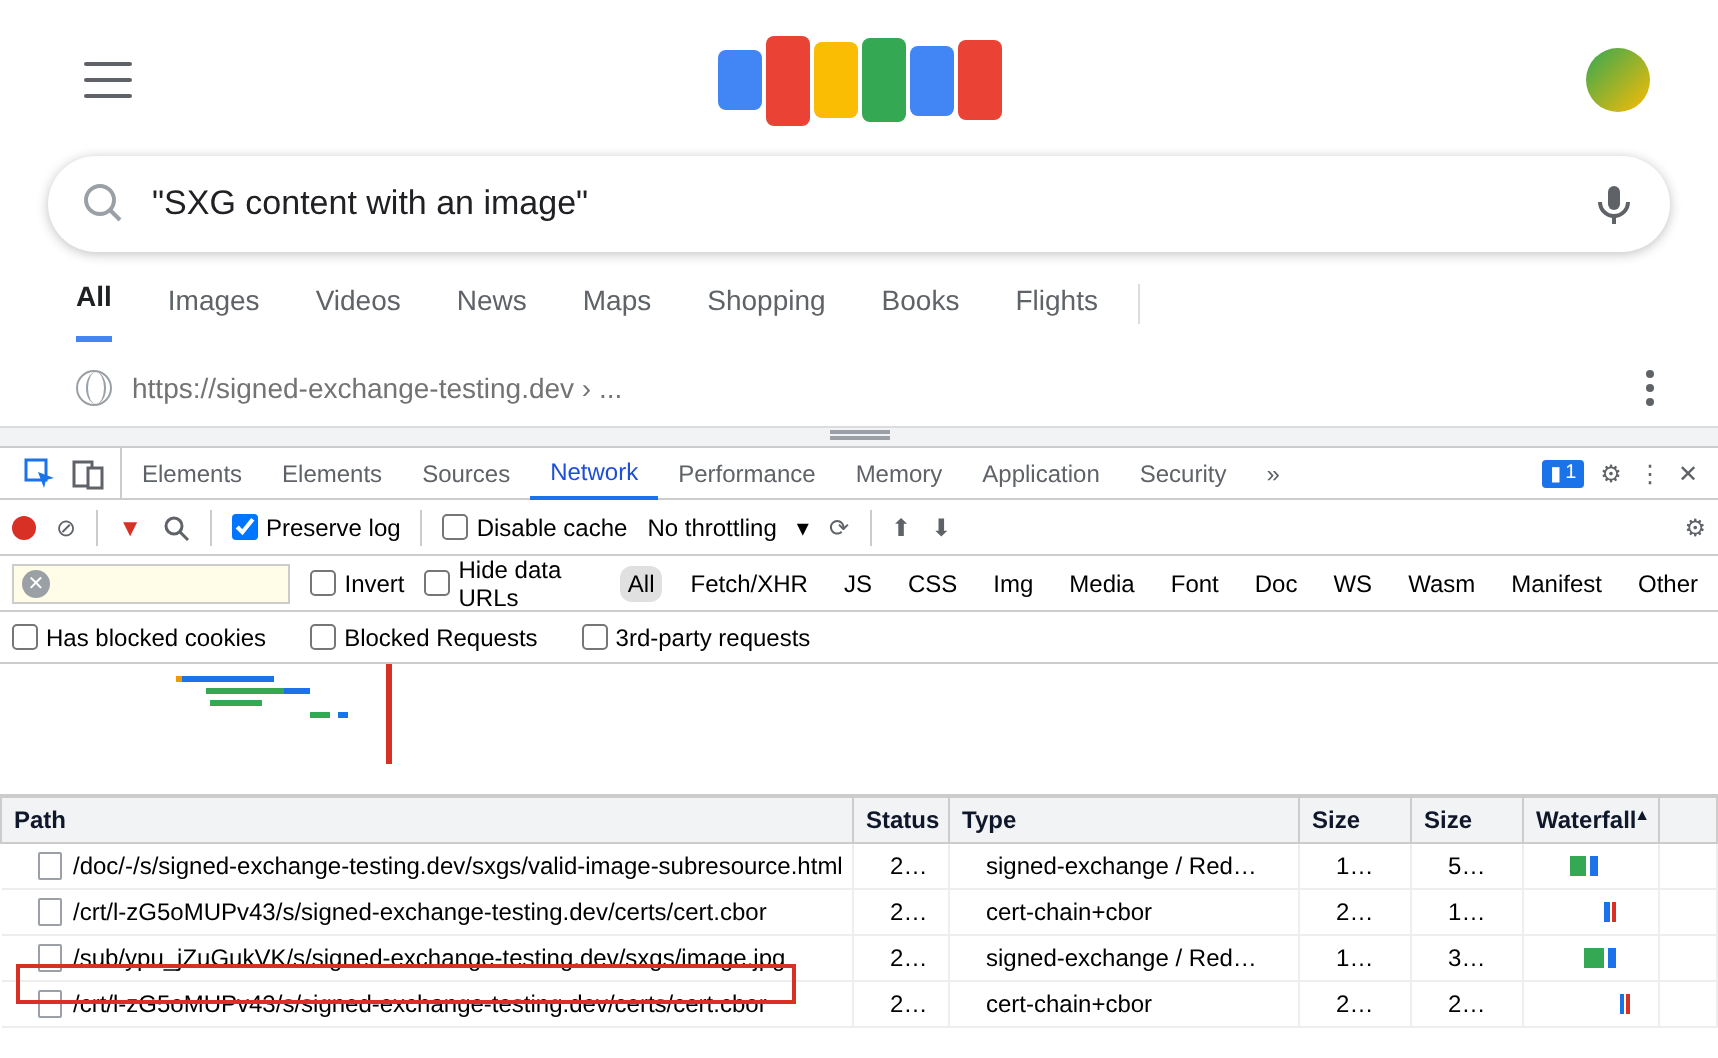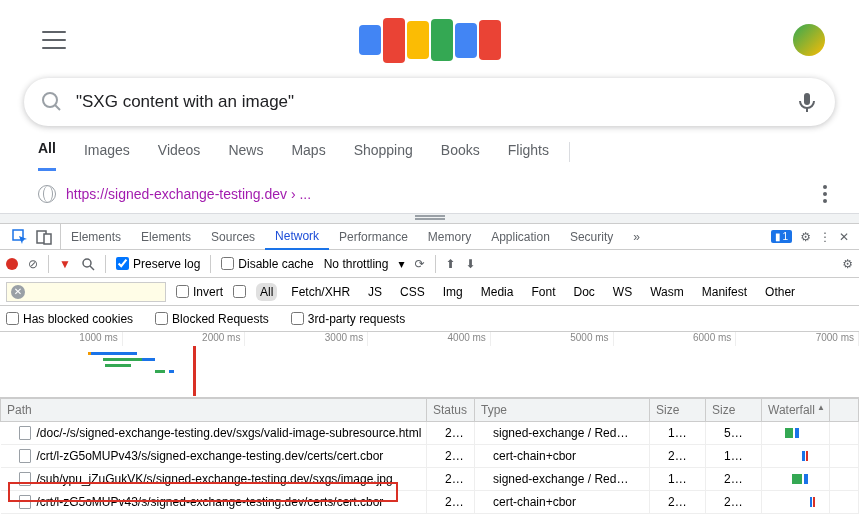--- a/index.html
+++ b/index.html
@@ -112,21 +112,21 @@
       width: 1px;
       height: 20px;
       background: #dadce0;
       margin: 0 -8px 8px;
     }
     .result-row {
       display: flex;
       align-items: center;
       padding: 10px 14px;
       gap: 10px;
-      color: #a21caf;
+      color: #737373;
       font-size: 14px;
       margin-top: 4px;
       position: relative;
     }
     .globe-icon {
       width: 18px;
       height: 18px;
       border: 1.5px solid #9aa0a6;
       border-radius: 50%;
       position: relative;
@@ -329,22 +329,22 @@
       width: 100%;
       border-collapse: collapse;
       font-size: 12px;
       table-layout: fixed;
     }
     .net-table th {
       text-align: left;
       padding: 4px 6px;
       border: 1px solid #ccc;
       background: #f1f3f4;
-      font-weight: normal;
-      color: #737373;
+      font-weight: bold;
+      color: #0f172a;
       position: relative;
     }
     .net-table td {
       padding: 2px 18px;
       border-right: 1px solid #eee;
       border-bottom: 1px solid #eee;
       white-space: nowrap;
       overflow: hidden;
       text-overflow: ellipsis;
     }
@@ -504,20 +504,21 @@
   <div class="dt-filter-bar">
     <div class="filter-input-wrap">
       <div class="clear-x">✕</div>
     </div>
     <label class="cb-label">
         <input type="checkbox" style=""> 
         <span>Invert</span>
       </label>
     <label class="cb-label">
         <input type="checkbox" style=""> 
+        <span>Hide data URLs</span>
       </label>
     <span class="type-filter active">All</span>
     <span class="type-filter">Fetch/XHR</span>
     <span class="type-filter">JS</span>
     <span class="type-filter">CSS</span>
     <span class="type-filter">Img</span>
     <span class="type-filter">Media</span>
     <span class="type-filter">Font</span>
     <span class="type-filter">Doc</span>
     <span class="type-filter">WS</span>
@@ -535,29 +536,20 @@
         <input type="checkbox" style=""> 
         <span>Blocked Requests</span>
       </label>
     <label class="cb-label">
         <input type="checkbox" style=""> 
         <span>3rd-party requests</span>
       </label>
   </div>
 
   <div class="timeline">
-    <div class="tl-labels">
-      <div class="tl-label">1000 ms</div>
-      <div class="tl-label">2000 ms</div>
-      <div class="tl-label">3000 ms</div>
-      <div class="tl-label">4000 ms</div>
-      <div class="tl-label">5000 ms</div>
-      <div class="tl-label">6000 ms</div>
-      <div class="tl-label">7000 ms</div>
-    </div>
     <div class="tl-body">
       <div class="tl-seg" style="background:#f29900;left:10.3%;width:0.3%;top:6px"></div>
       <div class="tl-seg" style="background:#1a73e8;left:10.6%;width:5.4%;top:6px"></div>
       <div class="tl-seg" style="background:#d93025;left:22.5%;width:0.3%;top:0;height:50px"></div>
       <div class="tl-seg" style="background:#34a853;left:12%;width:4.5%;top:12px"></div>
       <div class="tl-seg" style="background:#1a73e8;left:16.5%;width:1.5%;top:12px"></div>
       <div class="tl-seg" style="background:#34a853;left:12.2%;width:3%;top:18px"></div>
       <div class="tl-seg" style="background:#34a853;left:18%;width:1.2%;top:24px"></div>
       <div class="tl-seg" style="background:#1a73e8;left:19.7%;width:0.5%;top:24px"></div>
     </div>
@@ -626,21 +618,21 @@
         <tr>
     <td>
             <div class="path-cell">
               <div class="doc-icon"></div>
               <span>/sub/ypu_jZuGukVK/s/signed-exchange-testing.dev/sxgs/image.jpg</span>
             </div>
           </td>
     <td>200</td>
     <td>signed-exchange / Redirect</td>
     <td class="text-right">103 kB</td>
-    <td class="text-right">237 ms</td>
+    <td class="text-right">397 ms</td>
     <td>
             <div class="waterfall-cell">
               <div class="wf-bar" style="left:12px;width:10px;background:#34a853"></div>
               <div class="wf-bar" style="left:24px;width:4px;background:#1a73e8"></div>
             </div>
           </td>
     <td></td>
         </tr>
         <tr>
     <td>

